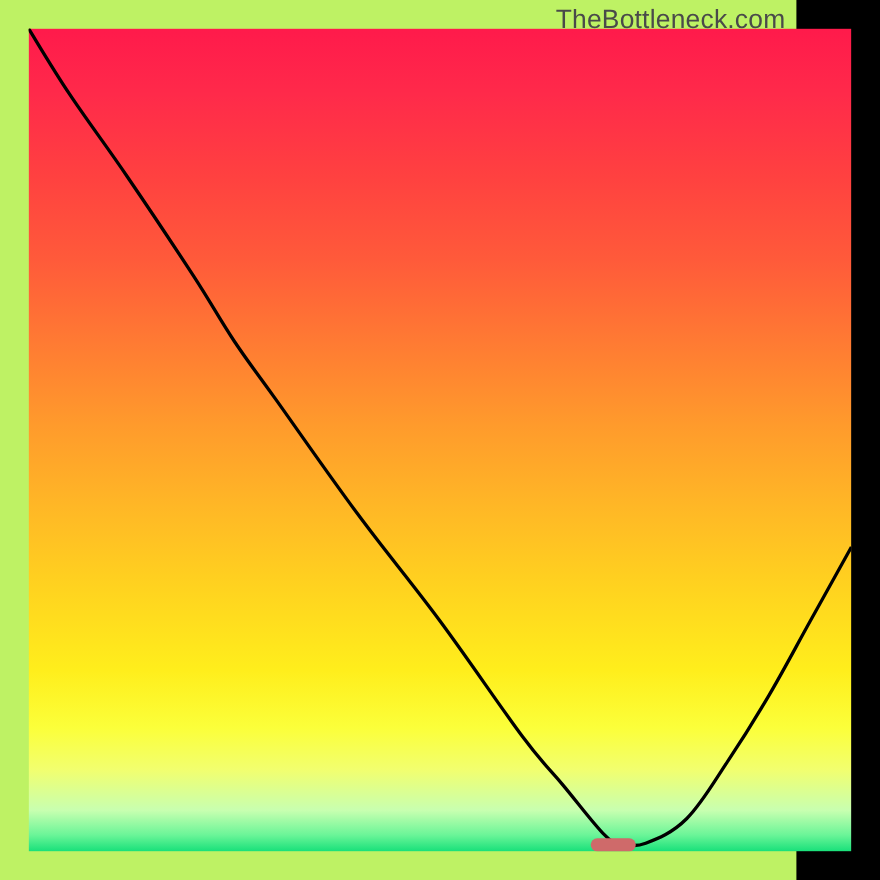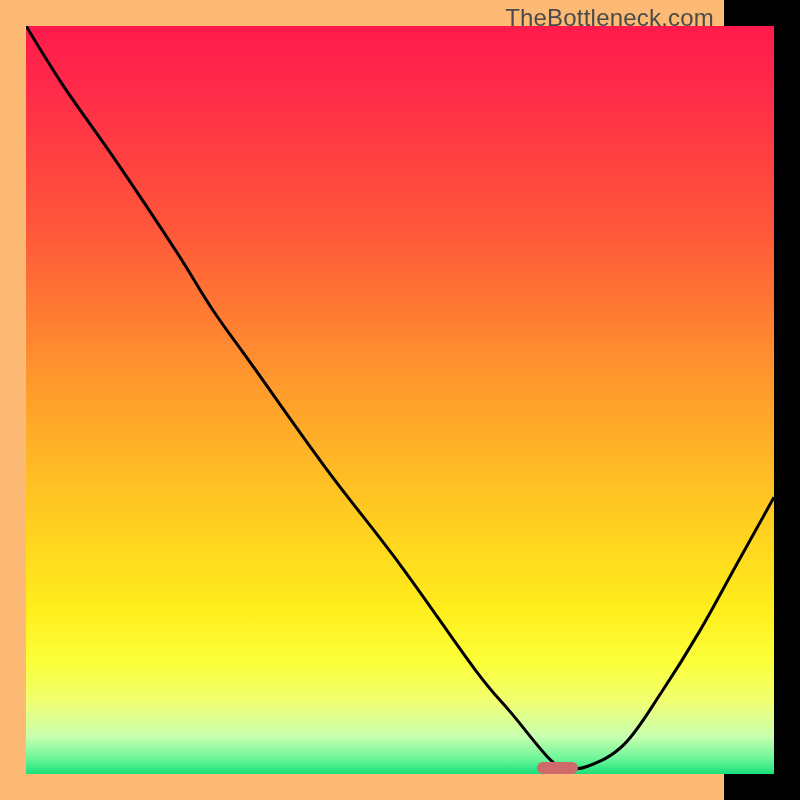--- a/index.html
+++ b/index.html
@@ -9,21 +9,21 @@
     height: 800px;
     background: #000000;
     overflow: hidden;
   }
   .frame {
     position: absolute;
     left: 0;
     top: 0;
     width: 724px;
     height: 800px;
-    background: #fdba74;
+    background: #bef264;
   }
   .plot-area {
     position: absolute;
     left: 26px;
     top: 26px;
     width: 748px;
     height: 748px;
     overflow: hidden;
   }
   .gradient {

